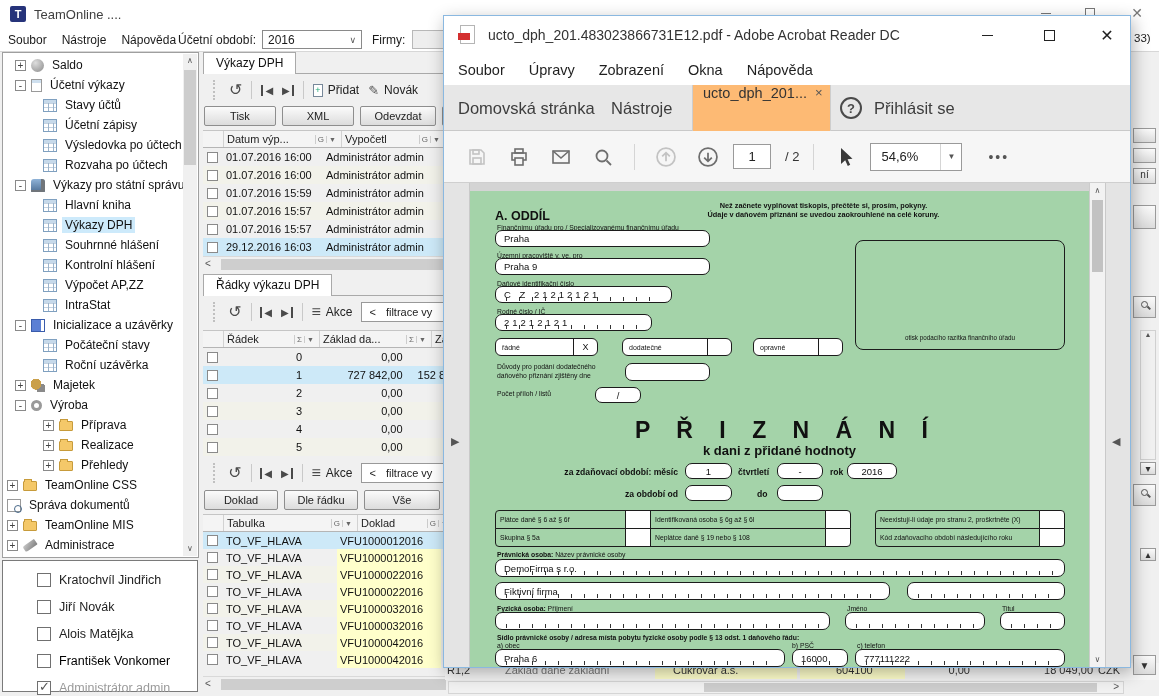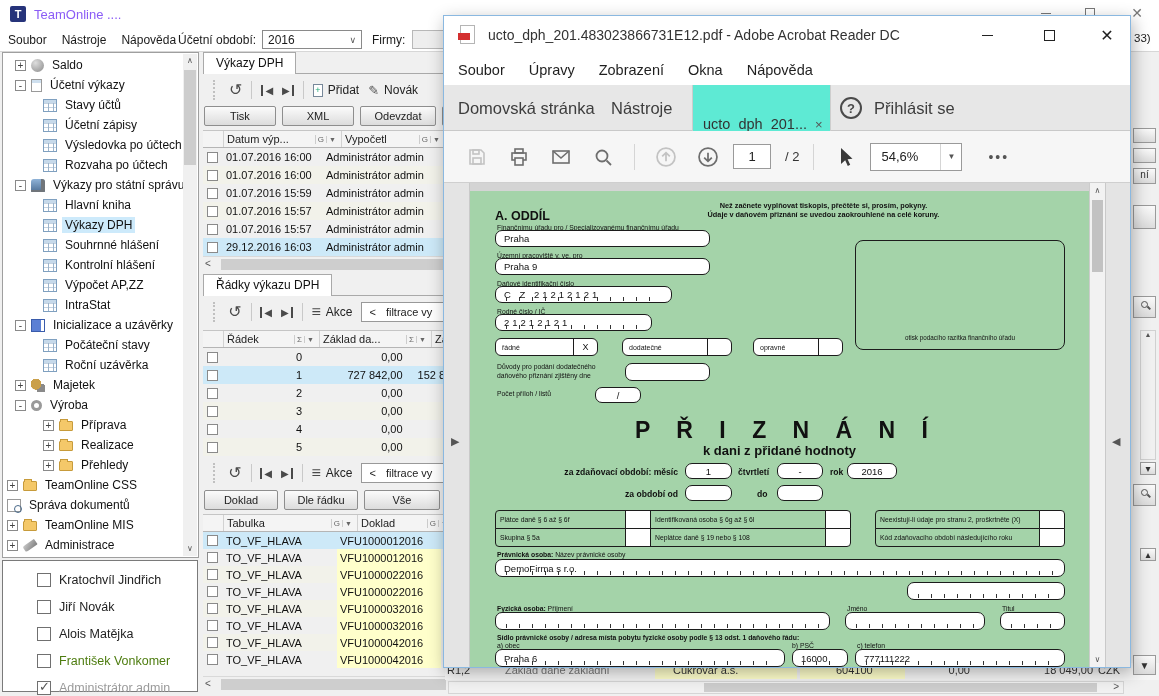--- a/index.html
+++ b/index.html
@@ -4,21 +4,21 @@
 <style>
   html,body{margin:0;padding:0;background:#444;}
   *{box-sizing:border-box;}
   .screen{position:relative;width:1159px;height:696px;background:#f0f0f0;
     font-family:"Liberation Sans",sans-serif;overflow:hidden;margin:0 auto;}
 
   
   .to-titlebar{position:absolute;left:0;top:0;width:1159px;height:28px;background:#fff;}
   .to-appicon{position:absolute;left:10px;top:6px;width:16px;height:16px;background:#26337a;border-radius:2px;
     color:#fff;font-size:11px;font-weight:bold;text-align:center;line-height:16px;}
-  .to-title{position:absolute;left:34px;top:7px;font-size:13px;color:#8b5cf6;}
+  .to-title{position:absolute;left:34px;top:7px;font-size:13px;color:#404040;}
   .to-ctrl{position:absolute;top:2px;width:36px;height:22px;display:flex;align-items:center;justify-content:center;color:#777;}
   .to-min{left:1028px}.to-max{left:1072px}.to-close{left:1119px;font-size:14px;}
   .glyph-min{width:10px;height:1px;background:#777;}
   .glyph-max{width:10px;height:10px;border:1px solid #777;}
   .to-menubar{position:absolute;left:0;top:28px;width:1159px;height:24px;background:#fff;border-bottom:1px solid #d7d7d7;
     font-size:12px;color:#1a1a1a;}
   .to-menu{position:absolute;left:8px;top:5px;display:flex;gap:15px;}
   .to-period-label{position:absolute;left:178px;top:5px;}
   .to-select{position:absolute;left:262px;top:2px;width:100px;height:19px;border:1px solid #8a8a8a;background:#fff;
     font-size:12px;padding:2px 5px;display:flex;justify-content:space-between;align-items:center;}
@@ -55,21 +55,21 @@
   .sv{position:absolute;right:1px;top:1px;width:14px;bottom:1px;background:#f0f0f0;}
   .sv .a{position:absolute;left:0;width:14px;height:14px;font-size:8px;color:#555;text-align:center;line-height:14px;}
   .sv .a.up{top:0}.sv .a.dn{bottom:0}
   .sv .thumb{position:absolute;left:1px;top:16px;width:12px;height:95px;background:#cdcdcd;}
 
   
   .to-users{position:absolute;left:2px;top:560px;width:196px;height:132px;background:#fff;border:1px solid #7a7a7a;padding-left:24px;}
   .urow{display:flex;align-items:center;gap:8px;margin:11px 0 0 10px;font-size:12.5px;color:#222;height:16px;}
   .cb{width:14px;height:14px;border:1px solid #707070;background:#fff;flex:none;position:relative;}
   .tick::before{content:"✓";position:absolute;left:1px;top:-3px;font-size:13px;color:#555;}
-  .urow.link span:last-child{color:#4d7c0f;}
+  .urow.link span:last-child{color:#000000;}
   .urow.muted span:last-child{color:#9b9b9b;}
 
   
   .ptabstrip{position:absolute;background:#f0f0f0;border-bottom:1px solid #a9a9a9;height:22px;left:203px;width:245px;}
   .ptab{position:absolute;left:0;top:0;height:22px;padding:3px 12px;background:#fff;border:1px solid #a9a9a9;border-bottom:none;font-size:12px;color:#111;}
   .tbar{position:absolute;left:203px;width:250px;background:#f0f0f0;display:flex;align-items:center;gap:9px;padding-left:10px;}
   .tbar::before{content:"";width:3px;height:20px;border-left:2px dotted #c0c0c0;margin-right:2px;}
   .tico{color:#4a4a4a;font-size:16px;line-height:1;}
   .tnav{color:#4a4a4a;font-size:10px;}
   .nav-first{border-left:2px solid #4a4a4a;padding-left:2px;}
@@ -128,22 +128,22 @@
   .ac-ctrl{position:absolute;top:0;height:38px;width:50px;display:flex;align-items:center;justify-content:center;color:#222;}
   .acc-min{left:518px}.acc-max{left:580px}.acc-close{left:638px;font-size:16px;}
   .gl-min{width:11px;height:1px;background:#222;}
   .gl-max{width:11px;height:11px;border:1px solid #222;}
   .ac-menubar{position:absolute;left:0;top:38px;width:100%;height:31px;display:flex;gap:24px;padding-left:14px;
     align-items:center;font-size:14.5px;color:#1f1f1f;}
   .ac-tabbar{position:absolute;left:0;top:69px;width:100%;height:46px;background:#e7e7e7;border-bottom:1px solid #c9c9c9;}
   .ac-tabtxt{position:absolute;top:69px;height:46px;line-height:46px;font-size:16.5px;color:#3d3d3d;}
   .ac-home{left:14px}.ac-tools{left:167px}
   .ac-tabdiv{position:absolute;left:248px;top:69px;width:1px;height:46px;background:#cdcdcd;}
-  .ac-doctab{position:absolute;left:249px;top:69px;width:138px;height:47px;background:#5eead4;border-right:1px solid #cdcdcd;
-    display:flex;align-items:flex-end;padding:0 10px;gap:8px;font-size:14.5px;color:#333;}
+  .ac-doctab{position:absolute;left:249px;top:69px;width:138px;height:47px;background:#fdba74;border-right:1px solid #cdcdcd;
+    display:flex;align-items:flex-start;padding:0 10px;gap:8px;font-size:14.5px;color:#333;}
   .ac-doctab .x{color:#555;font-size:13px;margin-left:auto;}
   .ac-help{position:absolute;left:396px;top:81px;width:22px;height:22px;border:2px solid #4a4a4a;border-radius:50%;
     font-size:13px;font-weight:bold;color:#4a4a4a;text-align:center;line-height:20px;}
   .ac-signin{left:430px;}
   .ac-toolbar{position:absolute;left:0;top:115px;width:100%;height:52px;background:#f6f6f6;border-bottom:1px solid #cfcfcf;
     display:flex;align-items:center;padding-left:16px;gap:8px;}
   .aci{width:34px;height:34px;display:flex;align-items:center;justify-content:center;}
   .acsep{width:1px;height:26px;background:#d5d5d5;margin:0 6px;}
   .pagebox{width:38px;height:25px;border:1px solid #9a9a9a;background:#fff;text-align:center;font-size:13px;color:#222;
     font-family:"Liberation Sans",sans-serif;}
@@ -788,20 +788,21 @@
         <div class="sg sgv" style="left:569px;top:319px;width:26px;border-radius:0 4px 0 0"></div>
         <div class="sg" style="left:25px;top:337px;width:131px;border-radius:0 0 0 4px">Skupina § 5a</div>
         <div class="sg sgv" style="left:155px;top:337px;width:26px"></div>
         <div class="sg" style="left:180px;top:337px;width:176px">Neplátce daně § 19 nebo § 108</div>
         <div class="sg sgv" style="left:355px;top:337px;width:26px;border-radius:0 0 4px 0"></div>
         <div class="sg" style="left:405px;top:337px;width:165px;border-radius:0 0 0 4px">Kód zdaňovacího období následujícího roku</div>
         <div class="sg sgv" style="left:569px;top:337px;width:26px;border-radius:0 0 4px 0"></div>
 
         <span class="flab" style="left:27px;top:360px"><span class="fbold">Právnická osoba:</span><span> Název právnické osoby</span></span>
         <div class="fbox comb" style="left:25px;top:368px;width:570px;height:18px">DemoFirma s r.o.</div>
+        <div class="fbox comb" style="left:25px;top:391px;width:395px;height:18px">Fiktivní firma</div>
         <div class="fbox comb" style="left:437px;top:391px;width:158px;height:18px"></div>
 
         <span class="flab" style="left:27px;top:414px"><span class="fbold">Fyzická osoba:</span><span> Příjmení</span></span>
         <span class="flab" style="left:377px;top:414px">Jméno</span>
         <span class="flab" style="left:532px;top:414px">Titul</span>
         <div class="fbox comb" style="left:25px;top:421px;width:335px;height:18px"></div>
         <div class="fbox comb" style="left:375px;top:421px;width:140px;height:18px"></div>
         <div class="fbox comb" style="left:530px;top:421px;width:65px;height:18px"></div>
 
         <span class="flab fbold" style="left:27px;top:443px">Sídlo právnické osoby / adresa místa pobytu fyzické osoby podle § 13 odst. 1 daňového řádu:</span>

